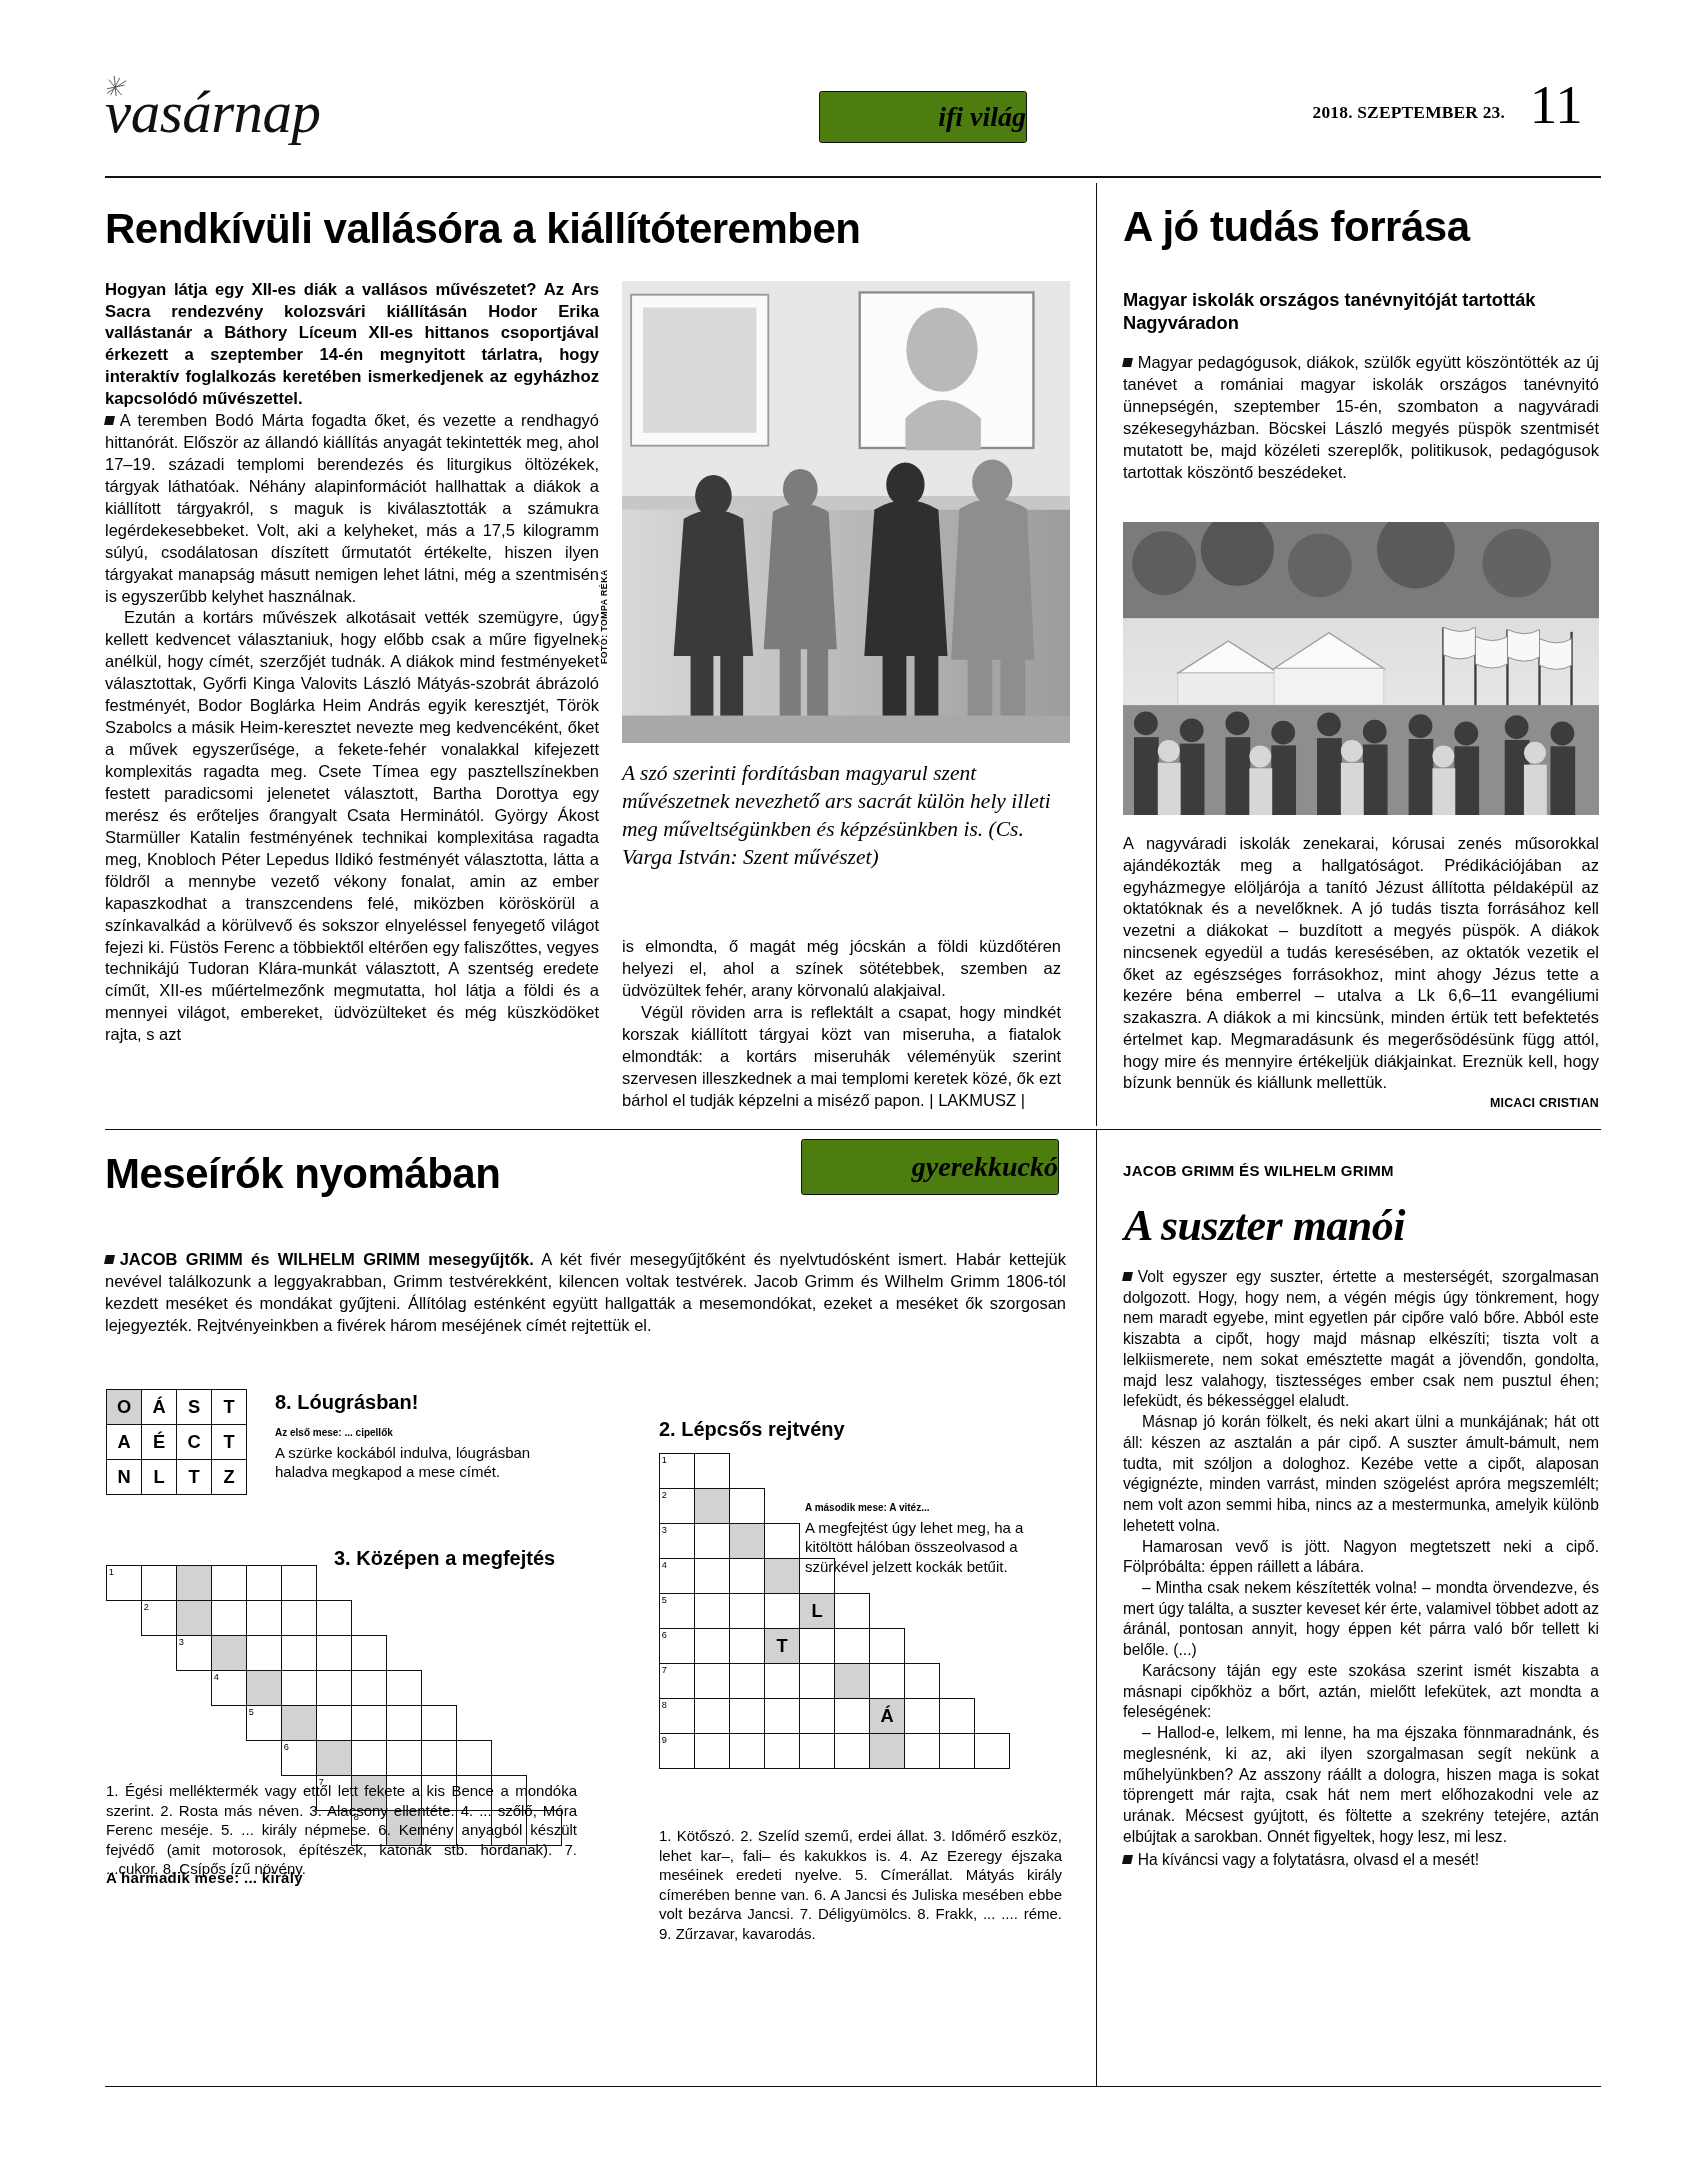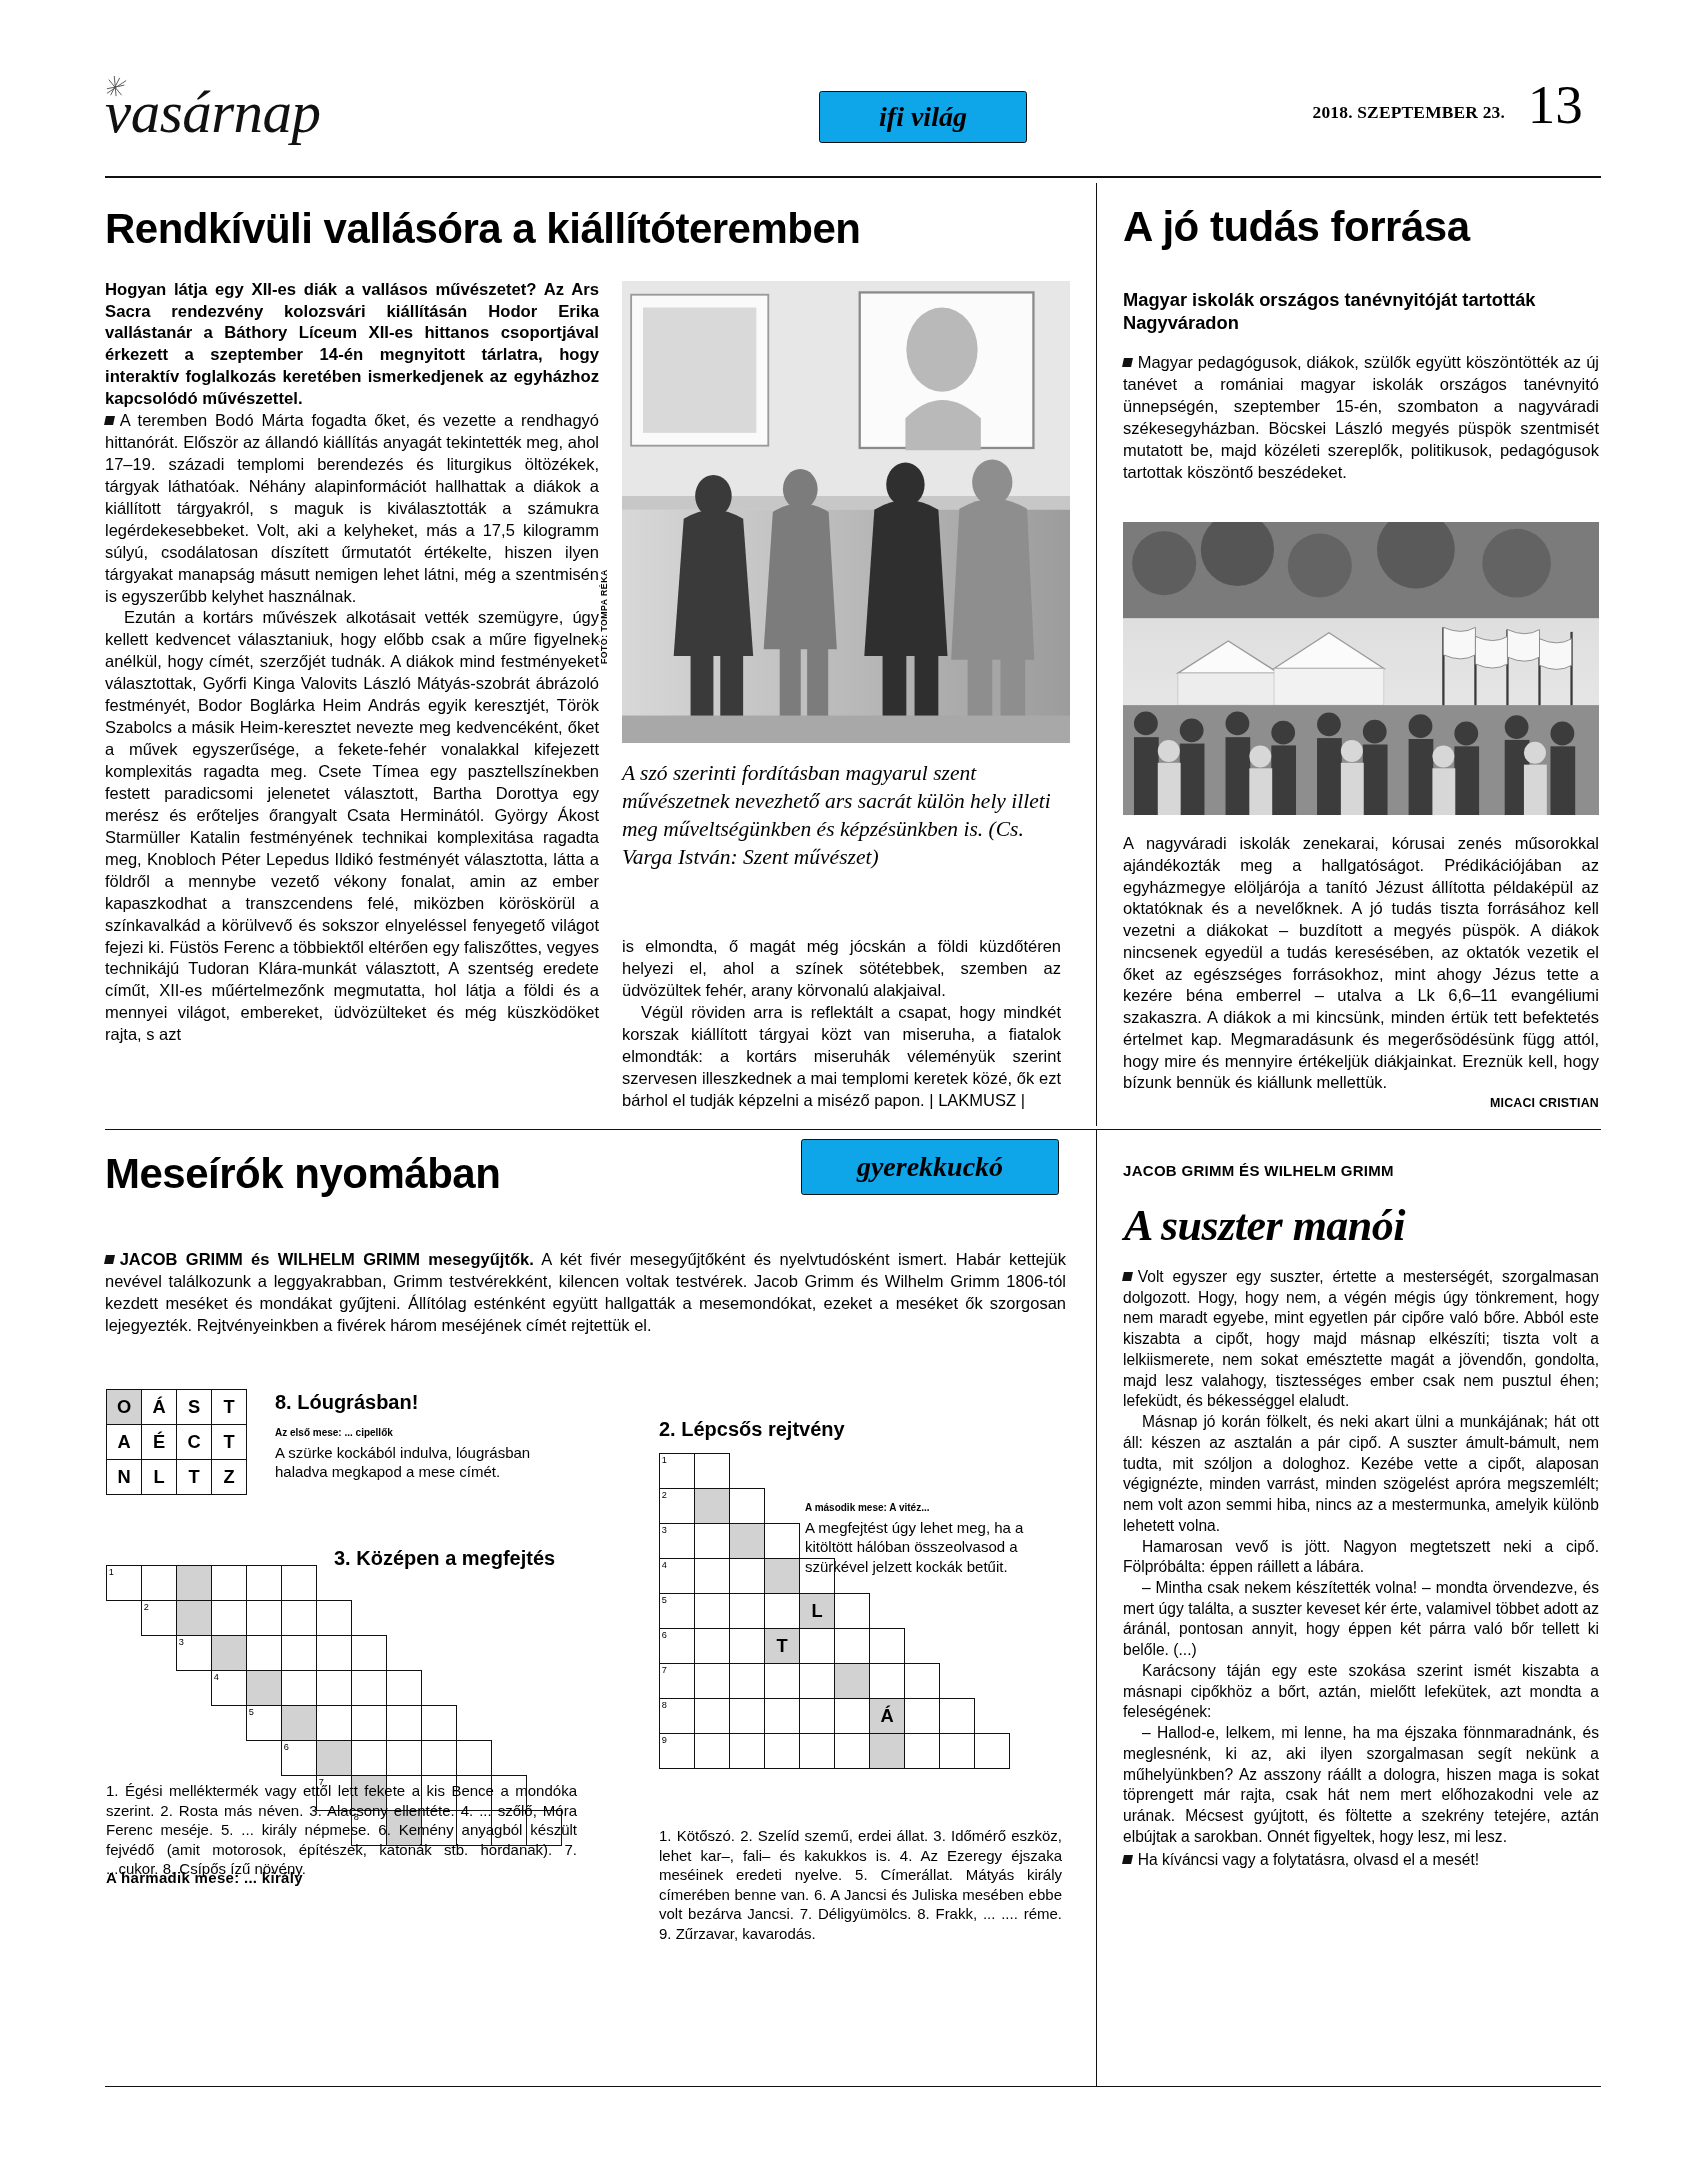--- a/index.html
+++ b/index.html
@@ -51,24 +51,24 @@
     opacity: .8;
   }
   .ribbon {
     position: absolute;
     left: 714px;
     top: 22px;
     width: 206px;
     height: 50px;
     border: 1.4px solid #111;
     border-radius: 2.7px;
-    background: #0ea5e9;
+    background: #4d7c0f;
     display: flex;
     align-items: center;
-    justify-content: center;
+    justify-content: flex-end;
   }
   .ribbon span {
     font-family: "Liberation Serif", serif;
     font-style: italic;
     font-weight: bold;
     font-size: 28px;
   }
   .dateline {
     position: absolute;
     right: 96px;
@@ -243,21 +243,21 @@
         <line x1="6" y1="10" x2="34" y2="44"></line>
           <line x1="18" y1="2" x2="22" y2="46"></line>
         <line x1="2" y1="40" x2="44" y2="12"></line>
       </g>
     </svg>
     <div class="logo">vasárnap</div>
     <div class="ribbon">
       <span>ifi világ</span>
     </div>
     <div class="dateline">2018. SZEPTEMBER 23.</div>
-    <div class="pagenum">13</div>
+    <div class="pagenum">11</div>
   </div>
   <div class="rule-top"></div>
 
   <div class="vrule" style="left:1096px; top:183px; height:943px;"></div>
 
   <div class="hrule" style="left:105px; top:1129px; width:1496px;"></div>
 
   <div class="vrule" style="left:1096px; top:1130px; height:956px;"></div>
 
   <div class="hrule" style="left:105px; top:2086px; width:1496px;"></div>

